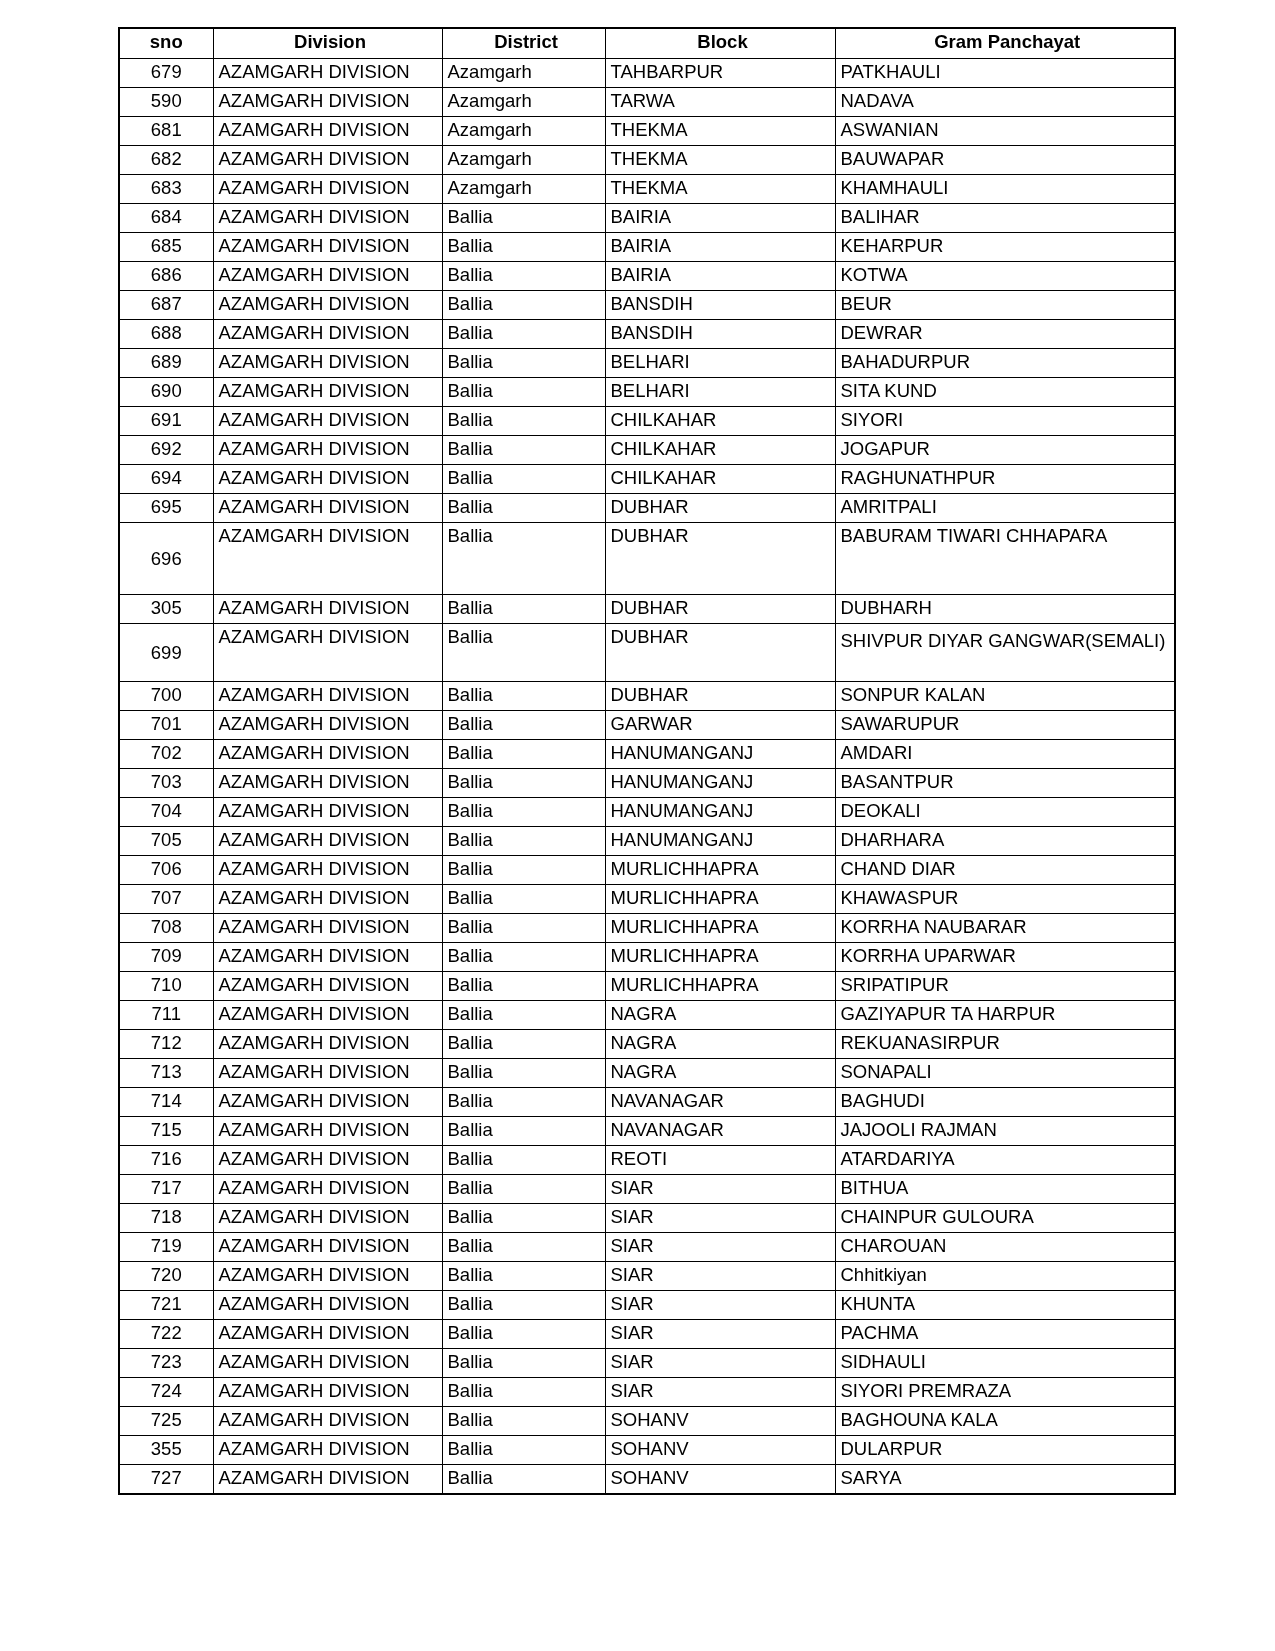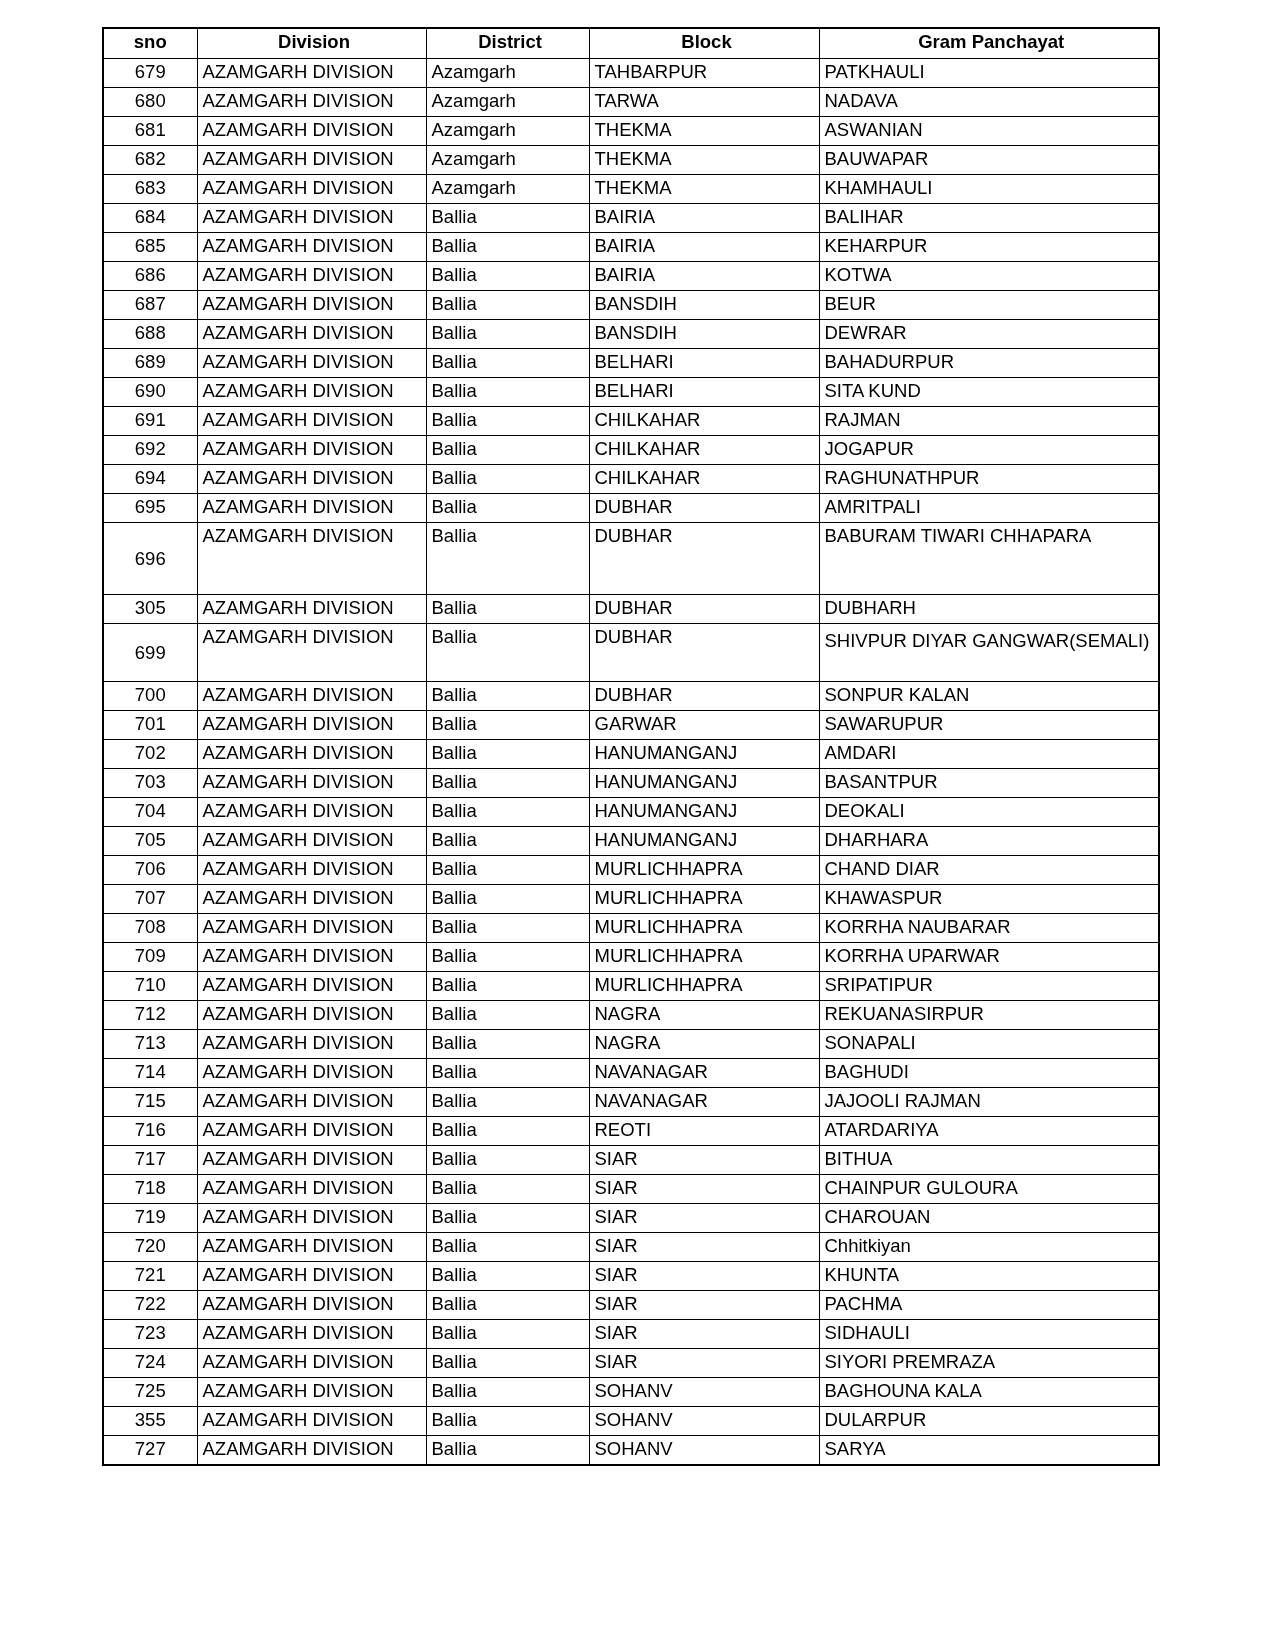--- a/index.html
+++ b/index.html
@@ -12,21 +12,21 @@
     height: 1651px;
     font-family: "Liberation Sans", sans-serif;
     color: #000000;
     -webkit-font-smoothing: antialiased;
   }
   .page {
     position: relative;
     width: 1275px;
     height: 1648px;
     box-sizing: border-box;
-    padding: 27px 0 0 0;
+    padding: 27px 0 0 16px;
   }
   .table-wrap {
     margin-left: 102px;
     width: 1056px;
   }
   table.gp-table {
     border-collapse: collapse;
     table-layout: fixed;
     width: 1056px;
     border-top: 2.5px solid #000;
@@ -143,21 +143,21 @@
             </td>
             <td class="block">
               <span class="cell">TAHBARPUR</span>
             </td>
             <td class="gp">
               <span class="cell">PATKHAULI</span>
             </td>
           </tr>
           <tr>
             <td class="sno">
-              <span class="cell">680</span>
+              <span class="cell">590</span>
             </td>
             <td class="division">
               <span class="cell">AZAMGARH DIVISION</span>
             </td>
             <td class="district">
               <span class="cell">Azamgarh</span>
             </td>
             <td class="block">
               <span class="cell">TARWA</span>
             </td>
@@ -342,21 +342,21 @@
             <td class="division">
               <span class="cell">AZAMGARH DIVISION</span>
             </td>
             <td class="district">
               <span class="cell">Ballia</span>
             </td>
             <td class="block">
               <span class="cell">CHILKAHAR</span>
             </td>
             <td class="gp">
-              <span class="cell">RAJMAN</span>
+              <span class="cell">SIYORI</span>
             </td>
           </tr>
           <tr>
             <td class="sno">
               <span class="cell">692</span>
             </td>
             <td class="division">
               <span class="cell">AZAMGARH DIVISION</span>
             </td>
             <td class="district">
@@ -632,20 +632,37 @@
               <span class="cell">AZAMGARH DIVISION</span>
             </td>
             <td class="district">
               <span class="cell">Ballia</span>
             </td>
             <td class="block">
               <span class="cell">MURLICHHAPRA</span>
             </td>
             <td class="gp">
               <span class="cell">SRIPATIPUR</span>
+            </td>
+          </tr>
+          <tr>
+            <td class="sno">
+              <span class="cell">711</span>
+            </td>
+            <td class="division">
+              <span class="cell">AZAMGARH DIVISION</span>
+            </td>
+            <td class="district">
+              <span class="cell">Ballia</span>
+            </td>
+            <td class="block">
+              <span class="cell">NAGRA</span>
+            </td>
+            <td class="gp">
+              <span class="cell">GAZIYAPUR TA HARPUR</span>
             </td>
           </tr>
           <tr>
             <td class="sno">
               <span class="cell">712</span>
             </td>
             <td class="division">
               <span class="cell">AZAMGARH DIVISION</span>
             </td>
             <td class="district">

